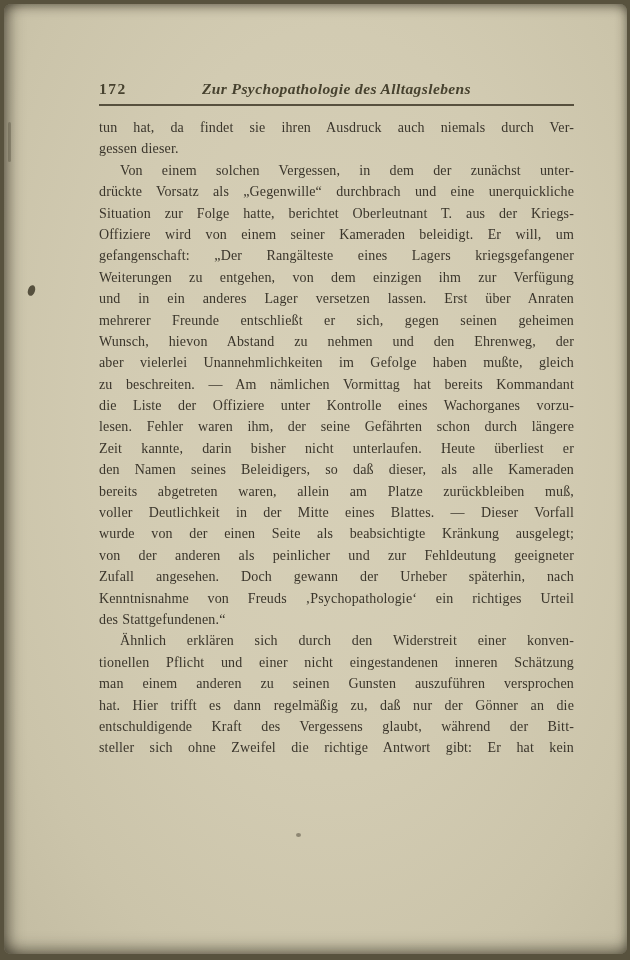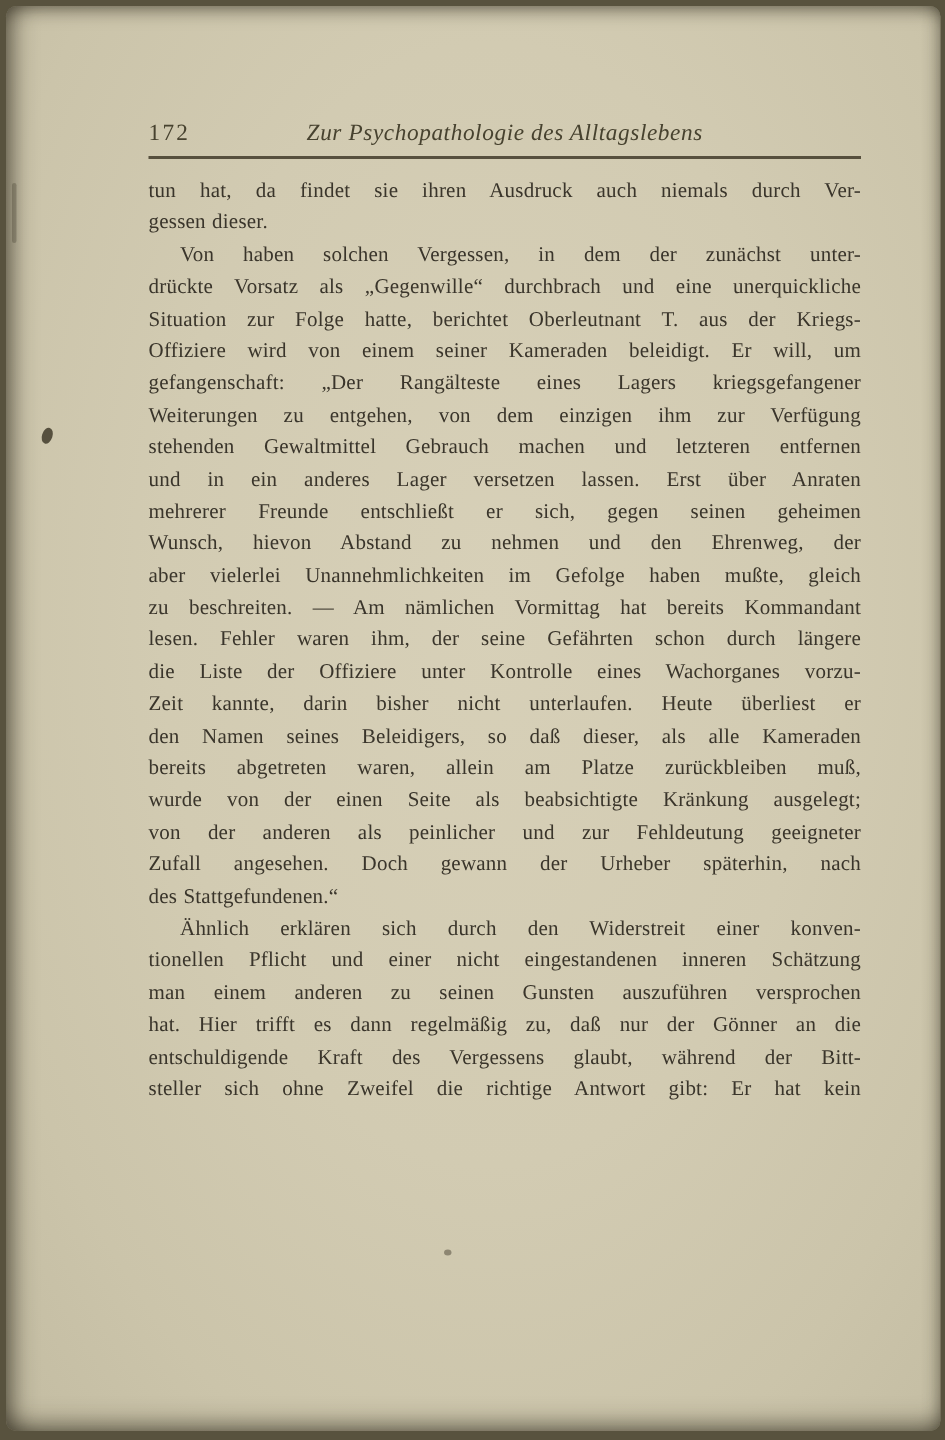--- a/index.html
+++ b/index.html
@@ -33,20 +33,21 @@
   .page-inner{
     position:absolute;
     left:95px; right:53px; top:76px;
     color:var(--ink);
   }
   .running-head{
     position:relative;
     height:24px;
     font-size:15px;
     color:var(--ink-soft);
+    font-weight:bold;
   }
   .page-number{
     position:absolute;
     left:0; top:0;
     letter-spacing:1.5px;
     font-size:15.5px;
   }
   .running-title{
     position:absolute;
     left:0; right:0; top:0;
@@ -96,40 +97,41 @@
 
   <div class="page-inner">
     <div class="running-head">
       <span class="page-number">172</span>
       <span class="running-title">Zur Psychopathologie des Alltagslebens</span>
     </div>
     <div class="head-rule"></div>
     <div class="text-block">
         <div class="line">tun hat, da findet sie ihren Ausdruck auch niemals durch Ver-</div>
         <div class="line last">gessen dieser.</div>
-        <div class="line indent">Von haben solchen Vergessen, in dem der zunächst unter-</div>
+        <div class="line indent">Von einem solchen Vergessen, in dem der zunächst unter-</div>
         <div class="line">drückte Vorsatz als „Gegenwille“ durchbrach und eine unerquickliche</div>
         <div class="line">Situation zur Folge hatte, berichtet Oberleutnant T. aus der Kriegs-</div>
         <div class="line">Offiziere wird von einem seiner Kameraden beleidigt. Er will, um</div>
         <div class="line">gefangenschaft: „Der Rangälteste eines Lagers kriegsgefangener</div>
         <div class="line">Weiterungen zu entgehen, von dem einzigen ihm zur Verfügung</div>
-        <div class="line">stehenden Gewaltmittel Gebrauch machen und letzteren entfernen</div>
         <div class="line">und in ein anderes Lager versetzen lassen. Erst über Anraten</div>
         <div class="line">mehrerer Freunde entschließt er sich, gegen seinen geheimen</div>
         <div class="line">Wunsch, hievon Abstand zu nehmen und den Ehrenweg, der</div>
         <div class="line">aber vielerlei Unannehmlichkeiten im Gefolge haben mußte, gleich</div>
         <div class="line">zu beschreiten. — Am nämlichen Vormittag hat bereits Kommandant</div>
+        <div class="line">die Liste der Offiziere unter Kontrolle eines Wachorganes vorzu-</div>
         <div class="line">lesen. Fehler waren ihm, der seine Gefährten schon durch längere</div>
-        <div class="line">die Liste der Offiziere unter Kontrolle eines Wachorganes vorzu-</div>
         <div class="line">Zeit kannte, darin bisher nicht unterlaufen. Heute überliest er</div>
         <div class="line">den Namen seines Beleidigers, so daß dieser, als alle Kameraden</div>
         <div class="line">bereits abgetreten waren, allein am Platze zurückbleiben muß,</div>
+        <div class="line">voller Deutlichkeit in der Mitte eines Blattes. — Dieser Vorfall</div>
         <div class="line">wurde von der einen Seite als beabsichtigte Kränkung ausgelegt;</div>
         <div class="line">von der anderen als peinlicher und zur Fehldeutung geeigneter</div>
         <div class="line">Zufall angesehen. Doch gewann der Urheber späterhin, nach</div>
+        <div class="line">Kenntnisnahme von Freuds ‚Psychopathologie‘ ein richtiges Urteil</div>
         <div class="line last">des Stattgefundenen.“</div>
         <div class="line indent">Ähnlich erklären sich durch den Widerstreit einer konven-</div>
         <div class="line">tionellen Pflicht und einer nicht eingestandenen inneren Schätzung</div>
         <div class="line">man einem anderen zu seinen Gunsten auszuführen versprochen</div>
         <div class="line">hat. Hier trifft es dann regelmäßig zu, daß nur der Gönner an die</div>
         <div class="line">entschuldigende Kraft des Vergessens glaubt, während der Bitt-</div>
         <div class="line">steller sich ohne Zweifel die richtige Antwort gibt: Er hat kein</div>
       </div>
   </div>
 </div>

